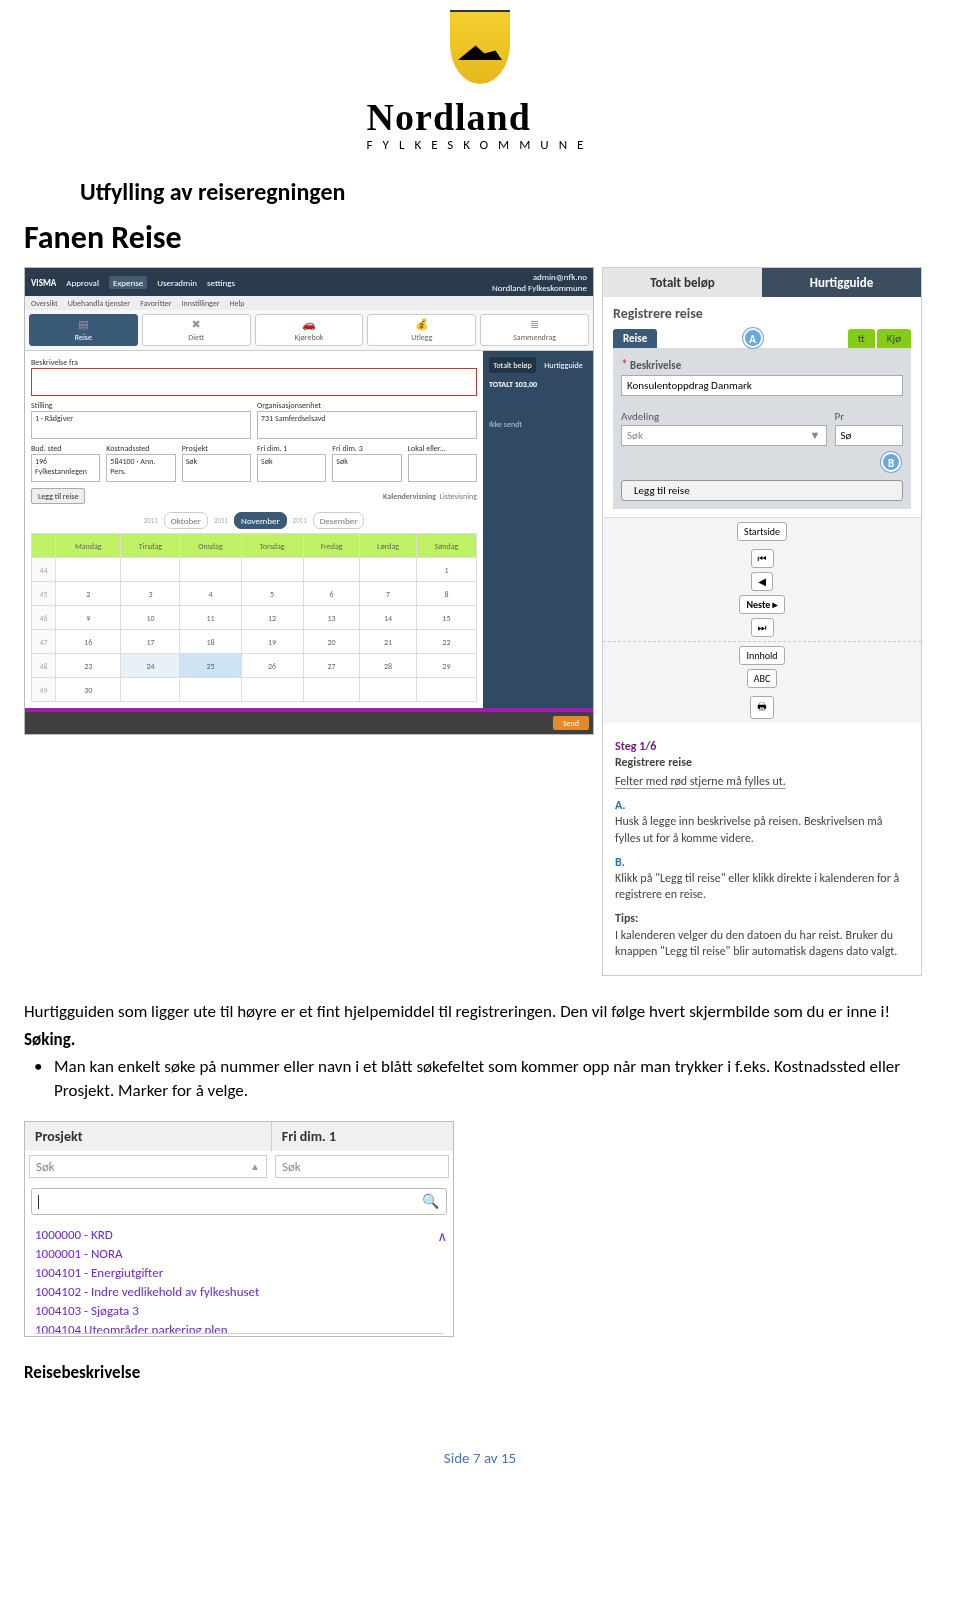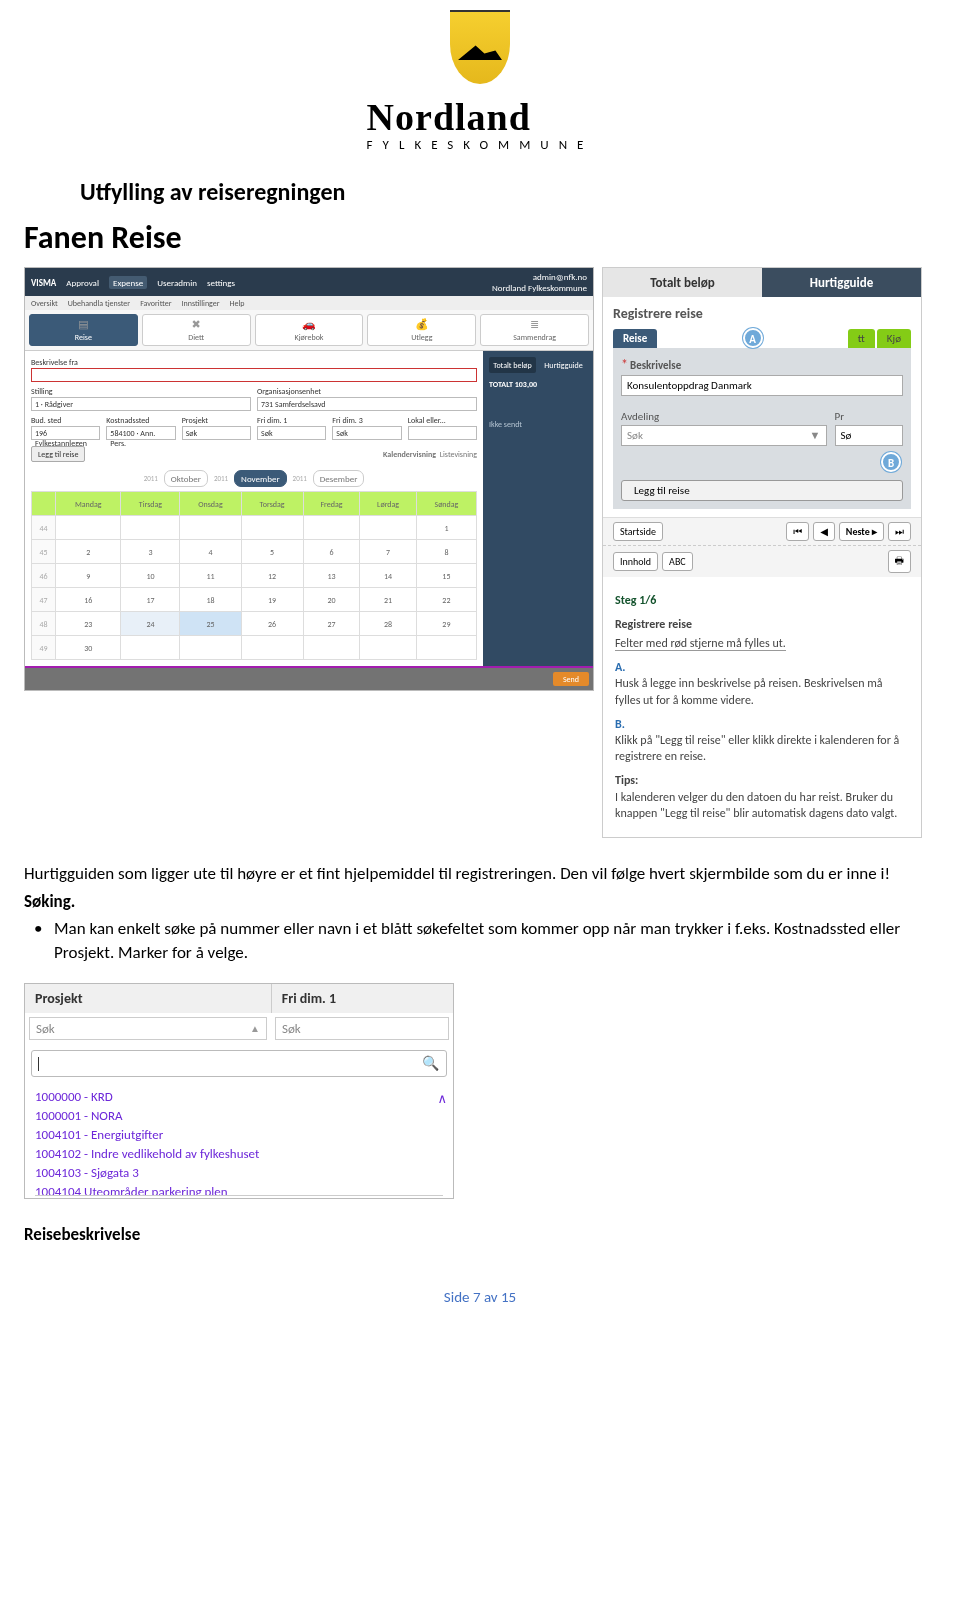--- a/index.html
+++ b/index.html
@@ -42,33 +42,33 @@
   .app-tabs2 { background:#eee; padding:2px 6px; font-size:8px; color:#555; display:flex; gap:10px;}
   .toolbar { display:flex; gap:4px; background:#f7f7f7; border-bottom:1px solid #ccc; padding:4px;}
   .tbtn { flex:1; text-align:center; border:1px solid #ccc; background:#fff; border-radius:3px; padding:3px 2px; font-size:8px; color:#666;}
   .tbtn:first-child { background:#3b5a78; color:#fff; border-color:#3b5a78;}
   .tbtn .ico { display:block; height:12px; margin-bottom:2px; color:#999; font-size:11px;}
   .form-area { display:flex; }
   .form-left { flex:1; padding:6px; }
   .form-right { width:110px; background:#314a63; color:#fff; padding:6px; font-size:8px;}
   .frow { display:flex; gap:6px; margin-bottom:4px;}
   .ffield { display:flex; flex-direction:column; gap:1px; font-size:8px; flex:1;}
-  .ffield input, .ffield .box { border:1px solid #bbb; height:14px; padding:1px 3px; font-size:8px; background:#fff;}
+  .ffield input, .ffield .box { border:1px solid #bbb; height:28px; padding:1px 3px; font-size:8px; background:#fff;}
   .red-box { border:1px solid #c33 !important; }
   .btn-small { border:1px solid #aaa; background:#eee; padding:2px 6px; font-size:8px; border-radius:2px;}
   .cal-hdr { display:flex; justify-content:center; gap:6px; font-size:9px; padding:4px; align-items:center;}
   .cal-hdr .mbtn { border:1px solid #ccc; padding:2px 6px; background:#fff; border-radius:7px; color:#777;}
   .cal-hdr .mbtn.active { background:#3b5a78; color:#fff; border-color:#3b5a78;}
   table.cal { width:100%; border-collapse:collapse; font-size:8px; color:#666;}
   table.cal th, table.cal td { border:1px solid #ddd; padding:5px 3px; text-align:center; height:24px;}
   table.cal th { background:#bef264; font-weight:normal;}
   td.wk { background:#fafafa; color:#aaa; width:24px;}
   td.sel { background:#cfe3f5;}
   td.seladj { background:#e8f0f8;}
-  .app-foot { display:flex; justify-content:flex-end; padding:4px; background:#737373; border-top:2px solid #a21caf;}
+  .app-foot { display:flex; justify-content:flex-end; padding:4px; background:#404040; border-top:4px solid #a21caf;}
   .foot-btn { background:#e48a2a; color:#fff; padding:2px 10px; font-size:8px; border-radius:2px;}
   
   .guide { width: 320px; border:1px solid #ccc; font-size:12px;}
   .ghdr { display:flex; background:#e6e6e6; }
   .ghdr div { flex:1; text-align:center; padding:7px 0; font-weight:700; font-size:13px; color:#333;}
   .ghdr .act { background:#3b4d5f; color:#fff;}
   .gpad { padding:8px 10px;}
   .greg { font-weight:700; color:#555; font-size:14px;}
   .tabstrip { margin-top:6px; display:flex; gap:2px; align-items:flex-end;}
   .tabstrip .tab { background:#84cc16; padding:3px 10px; font-size:11px; border-radius:3px 3px 0 0; color:#444;}
@@ -78,26 +78,26 @@
     display:inline-block; width:20px; height:20px; border-radius:50%;
     background:#6fa9d9; color:#fff; font-weight:700; font-size:11px;
     text-align:center; line-height:20px; border:2px solid #fff; box-shadow:0 0 0 1px #6fa9d9;
   }
   .panel-g { background:#d9dde1; padding:8px; font-size:11px;}
   .glbl { color:#555; margin-top:6px; font-size:11px;}
   .ast { color:#c33; font-size:14px; margin-right:2px;}
   .ginput { width:100%; border:1px solid #aaa; background:#fff; padding:3px 5px; font-size:11px; margin-top:2px;}
   .ginput.dd { display:flex; justify-content:space-between; align-items:center; color:#888;}
   .gbtn { border:1px solid #999; background:#f2f2f2; padding:3px 12px; font-size:11px; border-radius:3px; margin-top:8px;}
-  .navrow { display:flex; align-items:center; gap:4px; padding:4px 10px; background:#f4f4f4; border-top:1px solid #ddd;}
+  .navrow { display:flex; align-items:center; gap:4px; padding:4px 10px; background:#f4f4f4; border-top:1px solid #ddd;flex-direction:column;}
   .navrow .nb { border:1px solid #aaa; background:#fff; padding:2px 6px; font-size:10px; border-radius:3px;}
   .navrow .nb.prim { font-weight:700;}
   .navrow .sp { flex:1;}
   .lower { padding:8px 12px; font-size:12px; color:#444;}
-  .lower .step { font-weight:700; margin:8px 0 10px 0; color:#14532d;}
+  .lower .step { font-weight:700; margin:8px 0 2px 0; color:#701a75;}
   .lower .sub { font-weight:700; margin-bottom:4px;}
   .lower p { margin-bottom:8px; line-height:1.35;}
   .lbA { color:#2a6db0; font-weight:700;}
   .lbB { color:#2a6db0; font-weight:700;}
   
   .body-text { margin-top:24px; font-size:17px; line-height:1.4; }
   .body-text p { margin-bottom:4px;}
   .body-text .hd { font-weight:700; font-size:17px; margin-bottom:4px;}
   ul.bul { list-style:none; padding-left:30px;}
   ul.bul li::before { content:"•"; position:absolute; margin-left:-20px;}
@@ -111,21 +111,21 @@
   .drop .row2 { display:flex;}
   .drop .sok { flex:1; border:1px solid #ccc; margin:4px; padding:3px 6px; display:flex; justify-content:space-between; align-items:center; color:#888; font-size:13px;}
   .drop .sok .tri { font-size:10px; color:#999;}
   .srch { margin:6px; border:1px solid #bbb; border-radius:3px; padding:4px 6px; display:flex; align-items:center; gap:6px;}
   .srch .bar { flex:1; height:2px;}
   .srch .mag { color:#888;}
   .list { padding:4px 10px 2px 10px; position:relative;}
   .list div { padding:2px 0; color:#6d28d9; font-size:13px;}
   .list .cut { border-bottom:1px solid #ccc; overflow:hidden; height:14px;}
   .scroll-ind { position:absolute; right:6px; top:6px; font-size:12px; color:#888;}
-  .footer { text-align:center; color:#4472C4; font-size:15px; margin-top:41px;}
+  .footer { text-align:center; color:#4472C4; font-size:15px; margin-top:64px;}
 </style>
 </head>
 <body>
 
 <div class="page">
 
   <div class="logo-row">
     <div class="shield"></div>
     <div class="brand-text">
       <div class="brand-main">Nordland</div>

